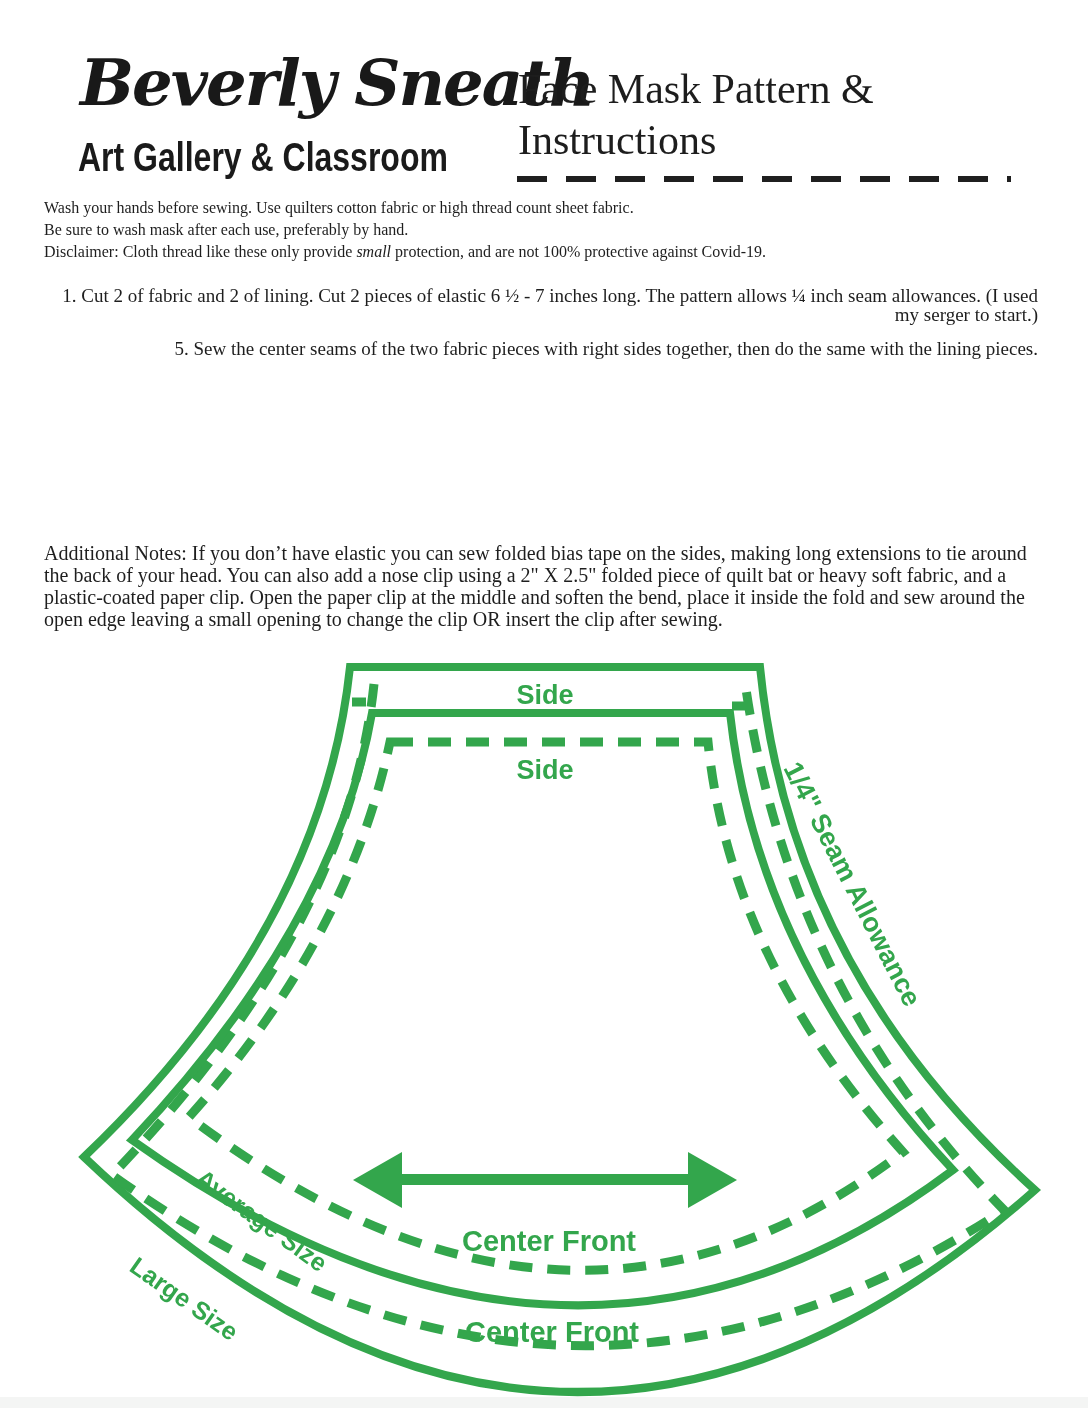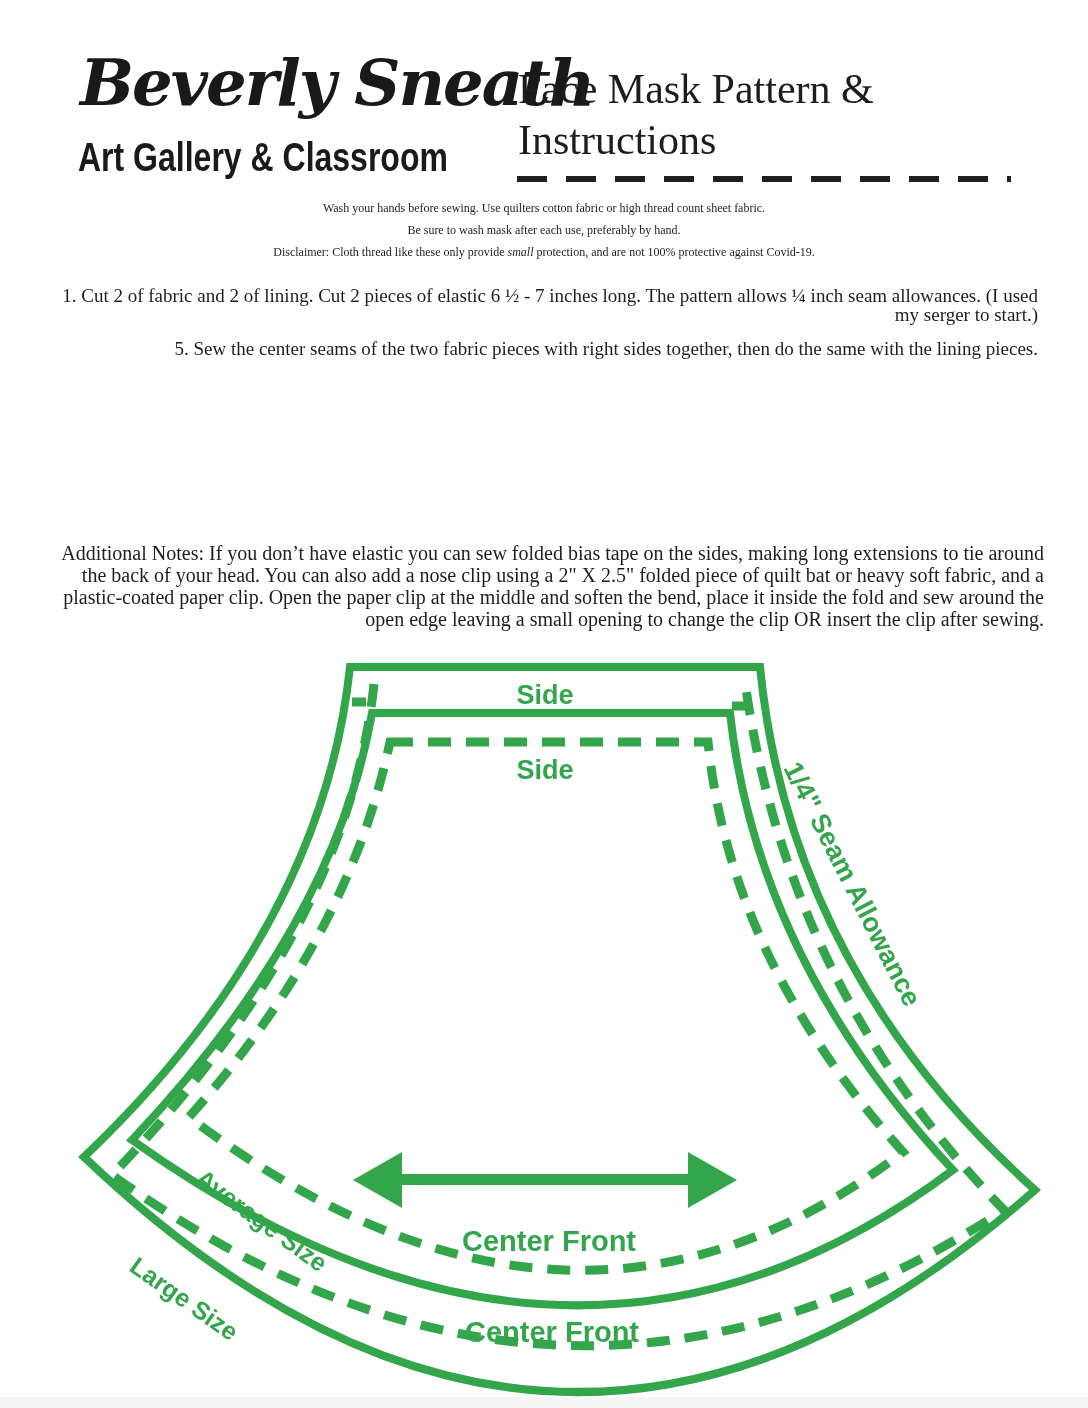--- a/index.html
+++ b/index.html
@@ -10,26 +10,26 @@
     font-family:"DejaVu Serif",serif;font-style:italic;font-weight:bold;
     font-size:64px;line-height:90px;letter-spacing:-2px;color:#191919;white-space:nowrap;}
   .brand-sub{position:absolute;left:78px;top:134px;
     font-family:"Liberation Sans",sans-serif;font-weight:bold;font-size:40px;line-height:46px;
     color:#1a1a1a;transform:scaleX(0.80);transform-origin:left center;white-space:nowrap;}
   .doc-title{position:absolute;left:518px;top:64px;width:492px;
     font-family:"Liberation Serif",serif;font-size:42px;line-height:51px;color:#1d1d1d;}
   .title-dashes{position:absolute;left:517px;top:176px;width:494px;height:6px;
     background:repeating-linear-gradient(90deg,#1f1f1f 0 30px,transparent 30px 49px);}
   
-  .intro{position:absolute;left:44px;top:197px;width:1000px;text-align:center;
-    font-size:12px;line-height:22px;}
+  .intro{position:absolute;left:44px;top:197px;width:1000px;text-align:left;
+    font-size:16px;line-height:22px;}
   .intro em{font-style:italic;}
   .steps{position:absolute;left:62px;top:286px;width:976px;font-size:19px;line-height:19px;text-align:right;}
   .steps p{margin:0 0 15px 0;}
-  .notes{position:absolute;left:44px;top:542px;width:1000px;text-align:right;
+  .notes{position:absolute;left:44px;top:542px;width:1000px;text-align:left;
     font-size:20px;line-height:22px;}
   
   .diagram{position:absolute;left:0;top:640px;width:1088px;height:768px;}
   .gsolid{fill:none;stroke:#33a64c;stroke-width:8;}
   .gdash{fill:none;stroke:#33a64c;stroke-width:9;stroke-dasharray:23 15;}
   .gfill{fill:#33a64c;stroke:none;}
   .glabel{fill:#33a64c;font-family:"Liberation Sans",sans-serif;font-weight:bold;}
   .bottom-band{position:absolute;left:0;top:1397px;width:1088px;height:11px;background:#f4f5f4;}
 </style>
 </head>

